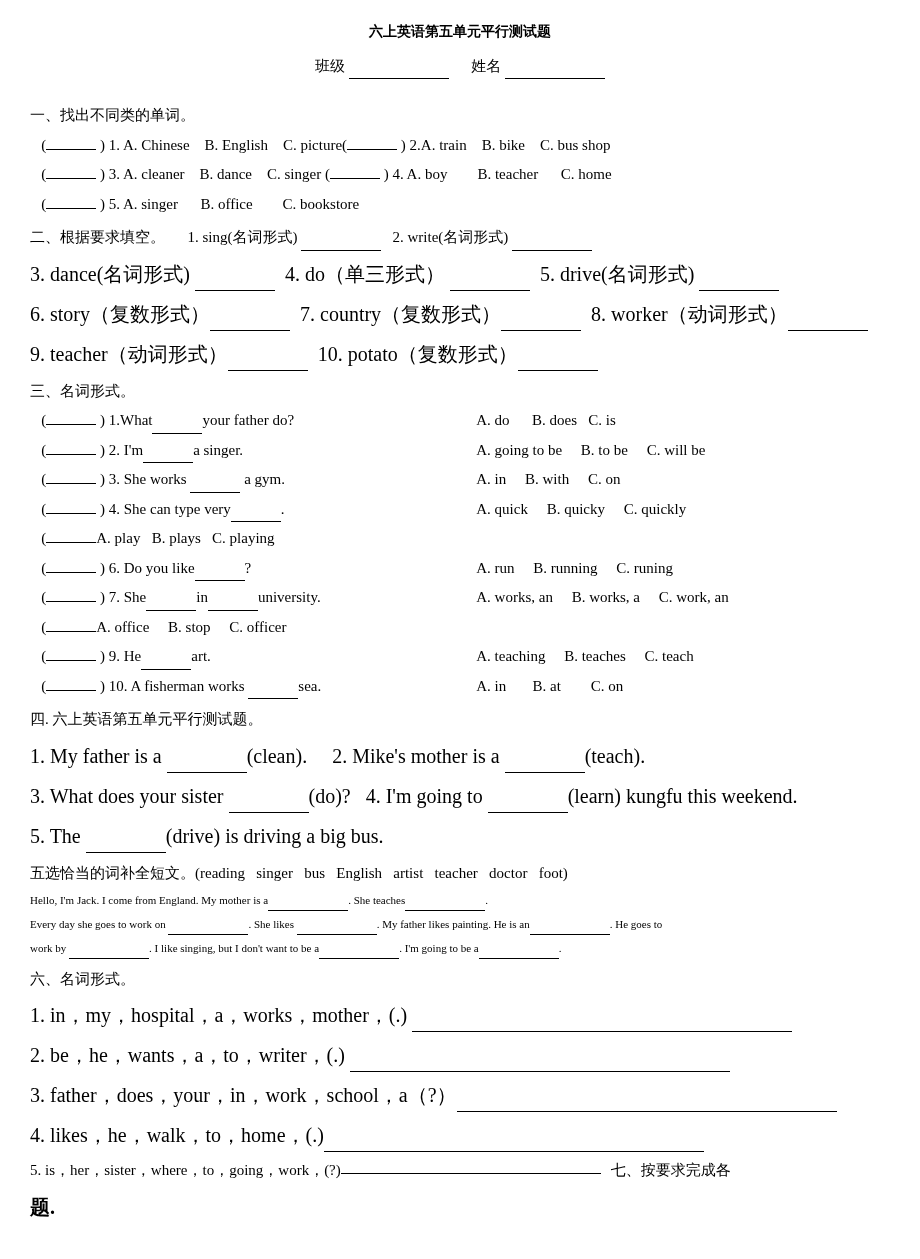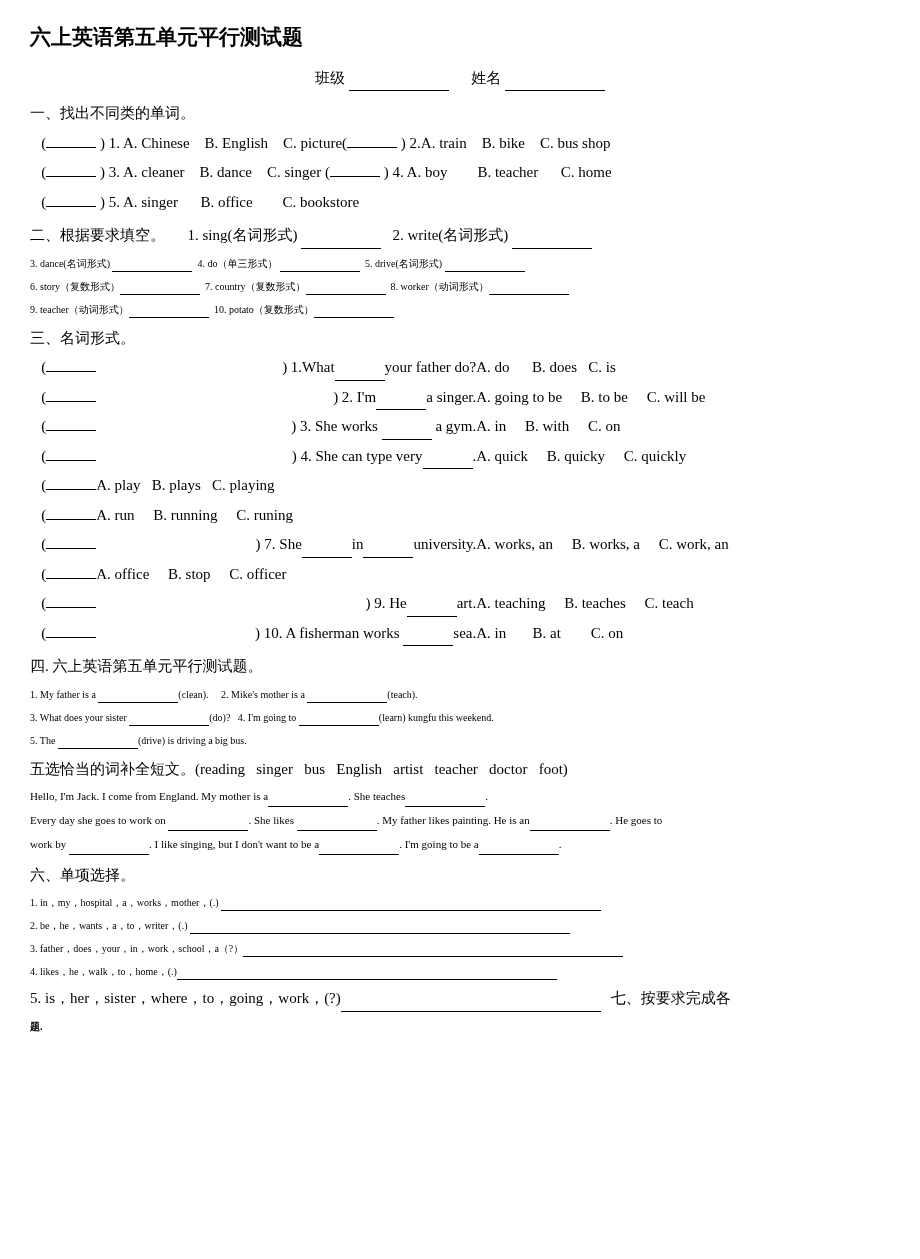--- a/index.html
+++ b/index.html
@@ -10,28 +10,28 @@
     body {
       font-family: "SimSun", "宋体", serif;
       font-size: 15px;
       color: #000;
       background: #fff;
       width: 920px;
       padding: 20px 30px;
       line-height: 1.7;
     }
     .title {
-      text-align: left;
-      font-size: 21px;
+      text-align: center;
+      font-size: 14px;
       font-weight: bold;
       margin-bottom: 10px;
     }
     .header-line {
       text-align: center;
-      margin-bottom: 10px;
+      margin-bottom: 24px;
       font-size: 15px;
     }
     .section-title {
       font-weight: normal;
       margin: 8px 0 4px 0;
       font-size: 15px;
     }
     .underline {
       display: inline-block;
       border-bottom: 1px solid #000;
@@ -55,25 +55,24 @@
     }
     .q-row {
       display: flex;
       align-items: baseline;
       margin: 4px 0;
       font-size: 15px;
     }
     .q-left {
       min-width: 380px;
       flex-shrink: 0;
-      text-align: right;
     }
     .fill-line {
       margin: 6px 0;
-      font-size: 10px;
+      font-size: 20px;
     }
     .passage-line {
       margin: 3px 0;
       font-size: 11px;
       line-height: 1.9;
     }
   </style>
 </head>
 <body>
 
@@ -160,20 +159,21 @@
 
 <div class="q-row">
   <span>&nbsp;&nbsp;&nbsp;(</span>
   <span class="underline-sm"></span>
   <span>A. play &nbsp; B. plays &nbsp; C. playing</span>
 </div>
 
 <div class="q-row">
   <span>&nbsp;&nbsp;&nbsp;(</span>
   <span class="underline-sm"></span>
+  <span class="q-left">&nbsp;) 6. Do you like<span class="underline-sm"></span>?</span>
   <span>A. run &nbsp;&nbsp;&nbsp; B. running &nbsp;&nbsp;&nbsp; C. runing</span>
 </div>
 
 <div class="q-row">
   <span>&nbsp;&nbsp;&nbsp;(</span>
   <span class="underline-sm"></span>
   <span class="q-left">&nbsp;) 7. She<span class="underline-sm"></span>in<span class="underline-sm"></span>university.</span>
   <span>A. works, an &nbsp;&nbsp;&nbsp; B. works, a &nbsp;&nbsp;&nbsp; C. work, an</span>
 </div>
 
@@ -216,32 +216,32 @@
 <div class="passage-line">
   Hello, I'm Jack. I come from England. My mother is a<span class="underline"></span>. She teaches<span class="underline"></span>.
 </div>
 <div class="passage-line">
   Every day she goes to work on <span class="underline"></span>. She likes <span class="underline"></span>. My father likes painting. He is an<span class="underline"></span>. He goes to
 </div>
 <div class="passage-line">
   work by <span class="underline"></span>. I like singing, but I don't want to be a<span class="underline"></span>. I'm going to be a<span class="underline"></span>.
 </div>
 
-<div class="section-title">六、单项选择。</div>
+<div class="section-title">六、名词形式。</div>
 
 <div class="fill-line">
   1. in，my，hospital，a，works，mother，(.) <span class="underline-xxl"></span>
 </div>
 <div class="fill-line">
   2. be，he，wants，a，to，writer，(.) <span class="underline-xxl"></span>
 </div>
 <div class="fill-line">
   3. father，does，your，in，work，school，a（?）<span class="underline-xxl"></span>
 </div>
 <div class="fill-line">
   4. likes，he，walk，to，home，(.)<span class="underline-xxl"></span>
 </div>
-<div style="display:flex; align-items:flex-end; margin: 3px 0;">
+<div style="display:flex; align-items:flex-start; margin: 3px 0;">
   <span>5. is，her，sister，where，to，going，work，(?)</span>
   <span class="underline" style="min-width:260px;"></span>
   <span style="font-weight:normal; margin-left:10px; white-space:nowrap;">七、按要求完成各</span>
 </div>
 <div class="fill-line" style="font-weight:bold;">题.</div>
 
 </body></html>

